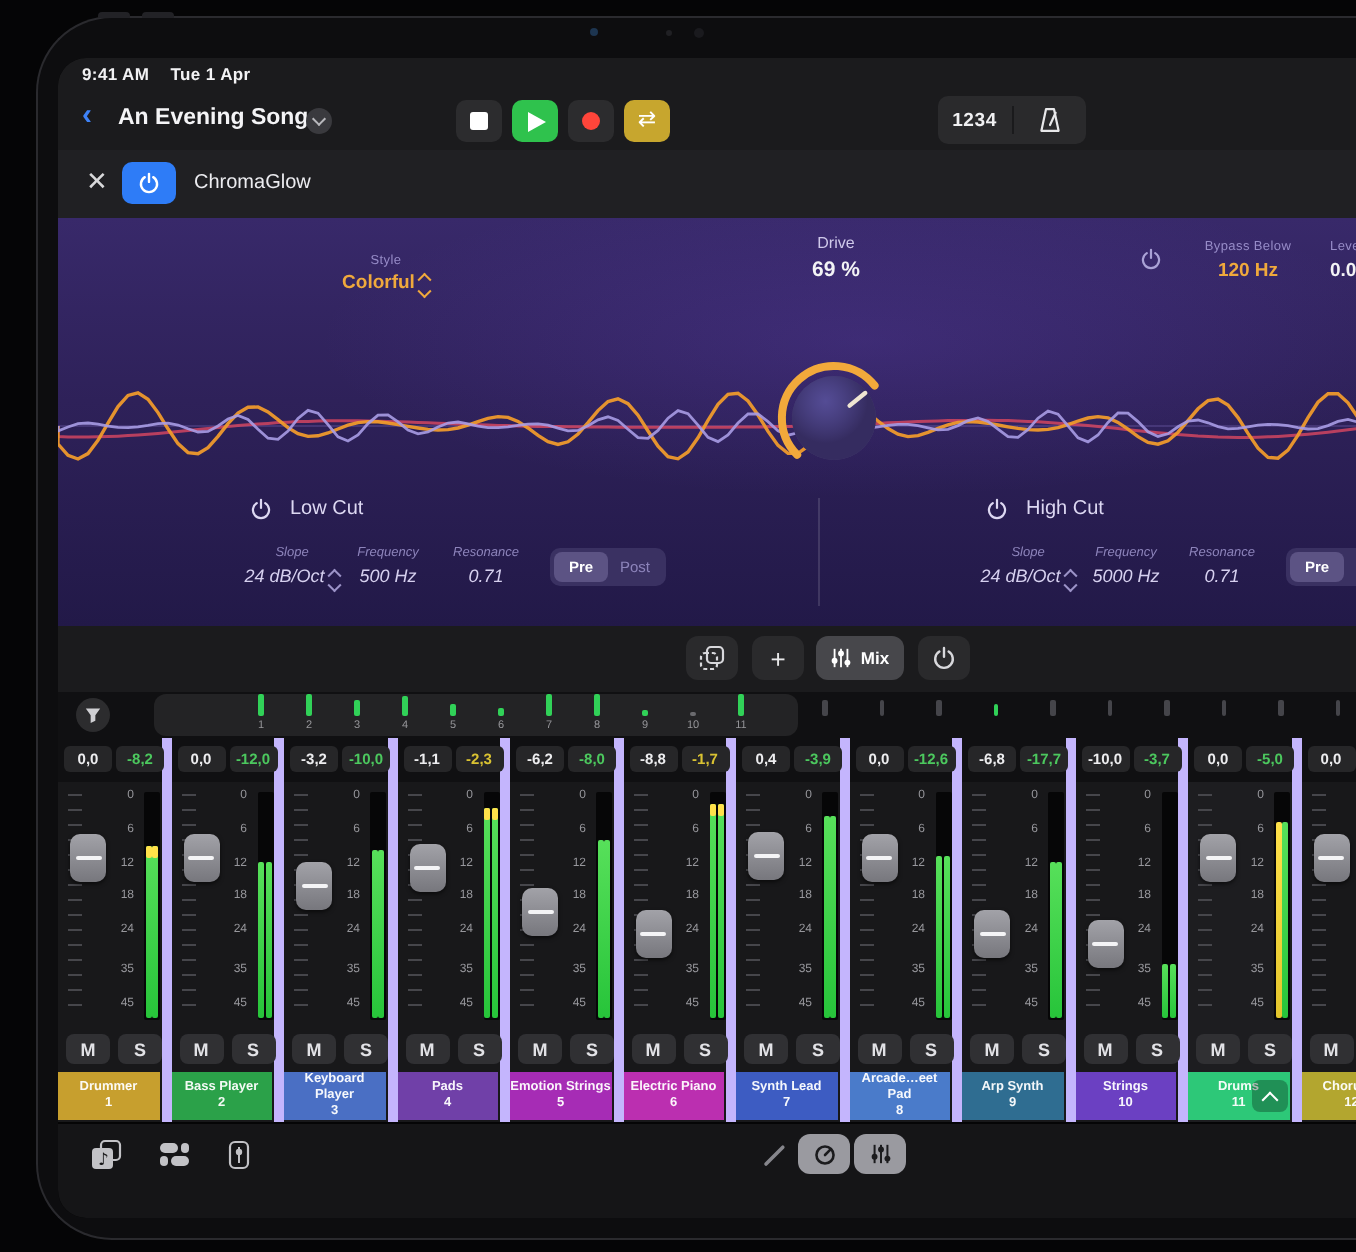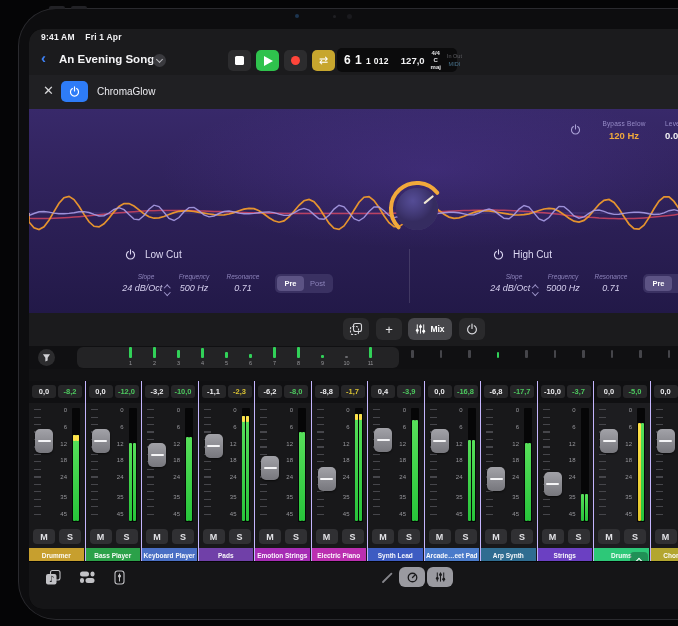--- a/index.html
+++ b/index.html
@@ -91,21 +91,21 @@
   
   .overview{position:absolute;left:0;top:317px;width:100%;height:23px;background:#101012;}
   .ovfilter{position:absolute;left:9px;top:3px;width:17px;height:17px;border-radius:50%;background:#2c2c2e;
             display:flex;align-items:center;justify-content:center;color:#d0d0d4;}
   .ovbox{position:absolute;left:48px;top:1px;width:322px;height:21px;background:#232325;border-radius:6px;}
   .ovtick{position:absolute;width:3px;border-radius:1px;background:var(--green);}
   .ovnum{position:absolute;font-size:5.5px;color:#96969a;transform:translateX(-50%);}
   .ovfar{position:absolute;width:2.5px;height:8px;top:4px;border-radius:1px;background:#45454a;}
   
   .stripwrap{position:absolute;left:0;top:340px;width:100%;height:192px;background:#121214;}
-  .strip{position:absolute;top:0;height:192px;width:56.5px;background:#18181a;border-right:1px solid #c4b5fd;box-sizing:border-box;margin-top:12px;}
+  .strip{position:absolute;top:0;height:192px;width:56.5px;background:#18181a;border-right:5px solid #c4b5fd;box-sizing:border-box;}
   .strip.sel{background:#1d1d20;}
   .valrow{position:absolute;left:0;top:0;width:100%;height:22px;background:#101012;}
   .badge{position:absolute;top:4px;width:24px;height:13px;border-radius:3px;background:#262628;
          display:flex;align-items:center;justify-content:center;font-size:7.5px;font-weight:bold;}
   .badge.fv{left:3px;color:#ededef;}
   .badge.lv{left:29px;}
   .fzone{position:absolute;left:0;top:22px;width:100%;height:124px;}
   .ruler{position:absolute;left:5px;top:6px;width:7px;height:112px;
          background:repeating-linear-gradient(to bottom,#46464b 0 1px,transparent 1px 7.5px);}
   .cap{position:absolute;left:6px;width:18px;height:24px;border-radius:5px;
@@ -141,21 +141,21 @@
   <div class="volbtn" style="left:52px;"></div>
   <div class="camdot" style="left:276px;top:5px;width:4px;height:4px;background:#1d3550;"></div>
   <div class="camdot" style="left:314px;top:6px;width:3px;height:3px;background:#202024;"></div>
   <div class="camdot" style="left:328px;top:5px;width:5px;height:5px;background:#1a1a1e;"></div>
 
   <div class="screen">
 
     <div class="topchrome">
       <div class="status">
         <span>9:41 AM</span>
-        <span class="date">Fri 1 Apr</span>
+        <span class="date">Tue 1 Apr</span>
       </div>
       <div class="backchev">‹</div>
       <div class="songtitle">An Evening Song</div>
       <div class="titlechev">
           <i class="chev"></i>
         </div>
 
       <div class="transport">
         <div class="tbtn">
             <div class="stop-sq"></div>
@@ -164,34 +164,33 @@
             <div class="play-tri"></div>
           </div>
         <div class="tbtn">
             <div class="rec-dot"></div>
           </div>
         <div class="tbtn cycle">
             <span class="cycle-gl">⇄</span>
           </div>
       </div>
 
-      <div class="lcd">
-        <span class="pos"><span>6 1</span> <small>1 012</small></span>
-        <span class="lcddiv"></span>
-        <span class="tempo">127,0</span>
-        <span class="lcdcol">
-          <span class="sig">4/4</span>
-          <span class="sig">C maj</span>
-        </span>
-        <span class="lcdcol">
-          <span class="dim">In Out</span>
-          <span class="dim midi">MIDI</span>
-        </span>
-      </div>
-
+
+      <div class="countgrp">
+        <div class="cell">
+            <span class="countlbl">1234</span>
+          </div>
+        <div class="sep"></div>
+        <div class="cell">
+          <svg width="14" height="14" viewBox="0 0 14 14">
+            <path d="M5 1.6 h4 l2.3 10.8 h-8.6 z" fill="none" stroke="#e8e8ea" stroke-width="1.1" stroke-linejoin="round"></path>
+            <path d="M7 9.5 L9.8 3.4" stroke="#e8e8ea" stroke-width="1.1" stroke-linecap="round"></path>
+          </svg>
+        </div>
+      </div>
     </div>
 
     <div class="plughead">
       <div class="xclose">✕</div>
       <div class="pwrbtn">
         <svg width="11" height="11" viewBox="0 0 12 12">
           <path d="M3.7 2.8a4.4 4.4 0 1 0 4.6 0" fill="none" stroke="#fff" stroke-width="1.3" stroke-linecap="round"></path>
           <path d="M6 1v4.4" stroke="#fff" stroke-width="1.3" stroke-linecap="round"></path>
         </svg>
       </div>
@@ -199,36 +198,47 @@
     </div>
 
     <div class="plugbody">
       <svg class="waveband" width="650" height="92" viewBox="0 0 650 92">
         <line x1="0" y1="46" x2="650" y2="46" stroke="#7a68b8" stroke-width="1" opacity=".3"></line>
         <path id="wave-red" fill="none" stroke="#d14560" stroke-width="1.5" opacity=".85" d="M0 46 L0 51.3 L5 51.5 L10 51.5 L15 51.5 L20 51.4 L25 51.3 L30 51.1 L35 50.8 L40 50.5 L45 50.1 L50 49.7 L55 49.2 L60 48.8 L65 48.3 L70 47.8 L75 47.3 L80 46.8 L85 46.3 L90 45.8 L95 45.4 L100 45.0 L105 44.7 L110 44.3 L115 44.1 L120 43.8 L125 43.7 L130 43.5 L135 43.4 L140 43.4 L145 43.4 L150 43.4 L155 43.5 L160 43.6 L165 43.7 L170 43.9 L175 44.0 L180 44.2 L185 44.4 L190 44.6 L195 44.8 L200 45.0 L205 45.2 L210 45.4 L215 45.5 L220 45.7 L225 45.8 L230 46.0 L235 46.1 L240 46.2 L245 46.3 L250 46.3 L255 46.4 L260 46.4 L265 46.5 L270 46.5 L275 46.5 L280 46.6 L285 46.6 L290 46.6 L295 46.6 L300 46.6 L305 46.6 L310 46.6 L315 46.6 L320 46.6 L325 46.6 L330 46.6 L335 46.6 L340 46.5 L345 46.5 L350 46.5 L355 46.4 L360 46.3 L365 46.2 L370 46.1 L375 46.0 L380 45.8 L385 45.7 L390 45.5 L395 45.3 L400 45.1 L405 44.9 L410 44.7 L415 44.4 L420 44.2 L425 44.0 L430 43.8 L435 43.6 L440 43.5 L445 43.3 L450 43.2 L455 43.2 L460 43.1 L465 43.1 L470 43.2 L475 43.3 L480 43.5 L485 43.7 L490 43.9 L495 44.2 L500 44.6 L505 45.0 L510 45.4 L515 45.8 L520 46.3 L525 46.8 L530 47.3 L535 47.9 L540 48.4 L545 48.9 L550 49.4 L555 49.8 L560 50.3 L565 50.6 L570 51.0 L575 51.2 L580 51.5 L585 51.6 L590 51.7 L595 51.7 L600 51.6 L605 51.4 L610 51.2 L615 50.9 L620 50.5 L625 50.1 L630 49.6 L635 49.1 L640 48.5 L645 47.9 L650 47.2"></path>
         <path id="wave-orange" fill="none" stroke="#ef9a2c" stroke-width="1.7" opacity=".95" d="M0 46 L0 55.0 L5 60.7 L10 62.5 L15 59.8 L20 53.2 L25 44.6 L30 36.3 L35 30.7 L40 29.4 L45 32.6 L50 39.3 L55 47.4 L60 54.8 L65 59.3 L70 59.9 L75 56.8 L80 51.2 L85 44.8 L90 39.5 L95 36.6 L100 36.5 L105 39.0 L110 42.8 L115 46.8 L120 49.8 L125 51.2 L130 50.9 L135 49.5 L140 47.5 L145 45.6 L150 44.3 L155 43.8 L160 43.9 L165 44.5 L170 45.3 L175 46.2 L180 47.0 L185 47.7 L190 48.0 L195 47.8 L200 47.0 L205 45.6 L210 43.8 L215 42.2 L220 41.3 L225 41.7 L230 43.7 L235 47.0 L240 50.7 L245 53.8 L250 55.2 L255 53.9 L260 50.0 L265 44.3 L270 38.3 L275 33.8 L280 32.4 L285 34.8 L290 40.6 L295 48.5 L300 56.1 L305 61.3 L310 62.4 L315 59.0 L320 51.9 L325 43.2 L330 35.2 L335 30.2 L340 29.6 L345 33.5 L350 40.5 L355 48.7 L360 55.7 L365 59.7 L370 59.7 L375 56.1 L380 50.2 L385 43.8 L390 38.8 L395 36.4 L400 36.8 L405 39.5 L410 43.5 L415 47.3 L420 50.1 L425 51.3 L430 50.8 L435 49.2 L440 47.2 L445 45.4 L450 44.2 L455 43.8 L460 44.0 L465 44.6 L470 45.5 L475 46.4 L480 47.2 L485 47.8 L490 48.0 L495 47.7 L500 46.8 L505 45.3 L510 43.5 L515 42.0 L520 41.3 L525 41.9 L530 44.2 L535 47.6 L540 51.3 L545 54.2 L550 55.1 L555 53.4 L560 49.1 L565 43.3 L570 37.4 L575 33.3 L580 32.5 L585 35.5 L590 41.8 L595 49.7 L600 57.1 L605 61.7 L610 62.1 L615 58.1 L620 50.6 L625 41.8 L630 34.1 L635 29.8 L640 29.9 L645 34.4 L650 41.8"></path>
         <path id="wave-lav" fill="none" stroke="#a89ce6" stroke-width="1.4" opacity=".9" d="M0 46 L0 48.5 L5 46.5 L10 44.8 L15 44.5 L20 45.1 L25 46.1 L30 46.7 L35 46.8 L40 46.4 L45 45.7 L50 44.8 L55 44.6 L60 45.5 L65 47.4 L70 49.0 L75 48.7 L80 46.0 L85 42.5 L90 40.7 L95 42.7 L100 47.6 L105 52.1 L110 52.7 L115 48.5 L120 42.2 L125 38.2 L130 39.6 L135 45.3 L140 51.4 L145 53.5 L150 50.5 L155 44.8 L160 40.6 L165 40.4 L170 43.9 L175 48.0 L180 49.9 L185 49.0 L190 46.5 L195 44.5 L200 44.0 L205 44.9 L210 46.1 L215 46.8 L220 46.8 L225 46.4 L230 45.7 L235 45.1 L240 44.9 L245 45.6 L250 47.1 L255 48.4 L260 48.2 L265 45.9 L270 42.9 L275 41.4 L280 43.2 L285 47.6 L290 51.8 L295 52.2 L300 48.2 L305 42.1 L310 38.3 L315 39.8 L320 45.6 L325 51.7 L330 53.8 L335 50.5 L340 44.5 L345 40.0 L350 40.0 L355 43.8 L360 48.4 L365 50.6 L370 49.4 L375 46.4 L380 44.0 L385 43.5 L390 44.7 L395 46.2 L400 47.0 L405 47.0 L410 46.4 L415 45.7 L420 45.2 L425 45.2 L430 45.8 L435 46.9 L440 47.9 L445 47.7 L450 45.8 L455 43.3 L460 42.0 L465 43.7 L470 47.6 L475 51.3 L480 51.7 L485 47.8 L490 42.1 L495 38.5 L500 40.1 L505 45.9 L510 51.9 L515 53.9 L520 50.5 L525 44.2 L530 39.5 L535 39.6 L540 43.8 L545 48.9 L550 51.2 L555 49.9 L560 46.4 L565 43.5 L570 43.0 L575 44.4 L580 46.3 L585 47.4 L590 47.2 L595 46.4 L600 45.6 L605 45.2 L610 45.3 L615 45.8 L620 46.8 L625 47.5 L630 47.3 L635 45.8 L640 43.7 L645 42.7 L650 44.1"></path>
       </svg>
 
+      <div class="stylebox">
+        <span class="ctl-label">Style</span>
+        <span class="ctl-value"><span>Colorful</span><span class="updown">
+              <i class="u"></i>
+              <i class="d"></i>
+            </span></span>
+      </div>
 
       <div class="bypasspwr pwr-ic">
         <svg width="11" height="11" viewBox="0 0 12 12">
           <path d="M3.7 2.8a4.4 4.4 0 1 0 4.6 0" fill="none" stroke="currentColor" stroke-width="1.2" stroke-linecap="round"></path>
           <path d="M6 1v4.4" stroke="currentColor" stroke-width="1.2" stroke-linecap="round"></path>
         </svg>
       </div>
       <div class="bypassblk">
         <div class="ctl-label">Bypass Below</div>
         <div class="ctl-value" style="margin-top:3px;">120 Hz</div>
       </div>
       <div class="levelblk">
         <div class="ctl-label">Level</div>
         <div class="ctl-value" style="margin-top:3px;color:#f3f3f5;">0.0</div>
       </div>
 
+      <div class="driveblk">
+        <div class="drivelabel">Drive</div>
+        <div class="drivevalue">69 %</div>
+      </div>
       <svg class="knob" width="64" height="64" viewBox="0 0 64 64">
         <circle cx="32" cy="32" r="21" fill="#453c6e"></circle>
         <circle cx="32" cy="32" r="21" fill="url(#kg)"></circle>
         <defs>
             <radialGradient id="kg" cx="40%" cy="30%">
               <stop offset="0%" stop-color="#58509f" stop-opacity=".8"></stop>
               <stop offset="100%" stop-color="#352c60"></stop>
             </radialGradient>
           </defs>
         <path d="M13.6 50.4 A26 26 0 1 1 52.3 15.8" fill="none" stroke="#f2a93b" stroke-width="4" stroke-linecap="round"></path>
@@ -615,21 +625,21 @@
      <div class="nametile" style="background:#3d5cc2;">
        <span>Synth Lead</span>
        <span>7</span>
      </div>
 
    </div>
         </div>
         <div class="strip" style="left: 395.5px;">
    <div class="valrow">
      <div class="badge fv">0,0</div>
-     <div class="badge lv" style="color:#4cc85e;">-16,8</div>
+     <div class="badge lv" style="color:#4cc85e;">-12,6</div>
    </div>
    <div class="fzone">
      <div class="ruler"></div>
      <div class="cap" style="top:26px;">
               <div class="capline"></div>
             </div>
      <div class="scalenum" style="top:4px;">0</div>
             <div class="scalenum" style="top:21px;">6</div>
             <div class="scalenum" style="top:38px;">12</div>
             <div class="scalenum" style="top:54px;">18</div>

